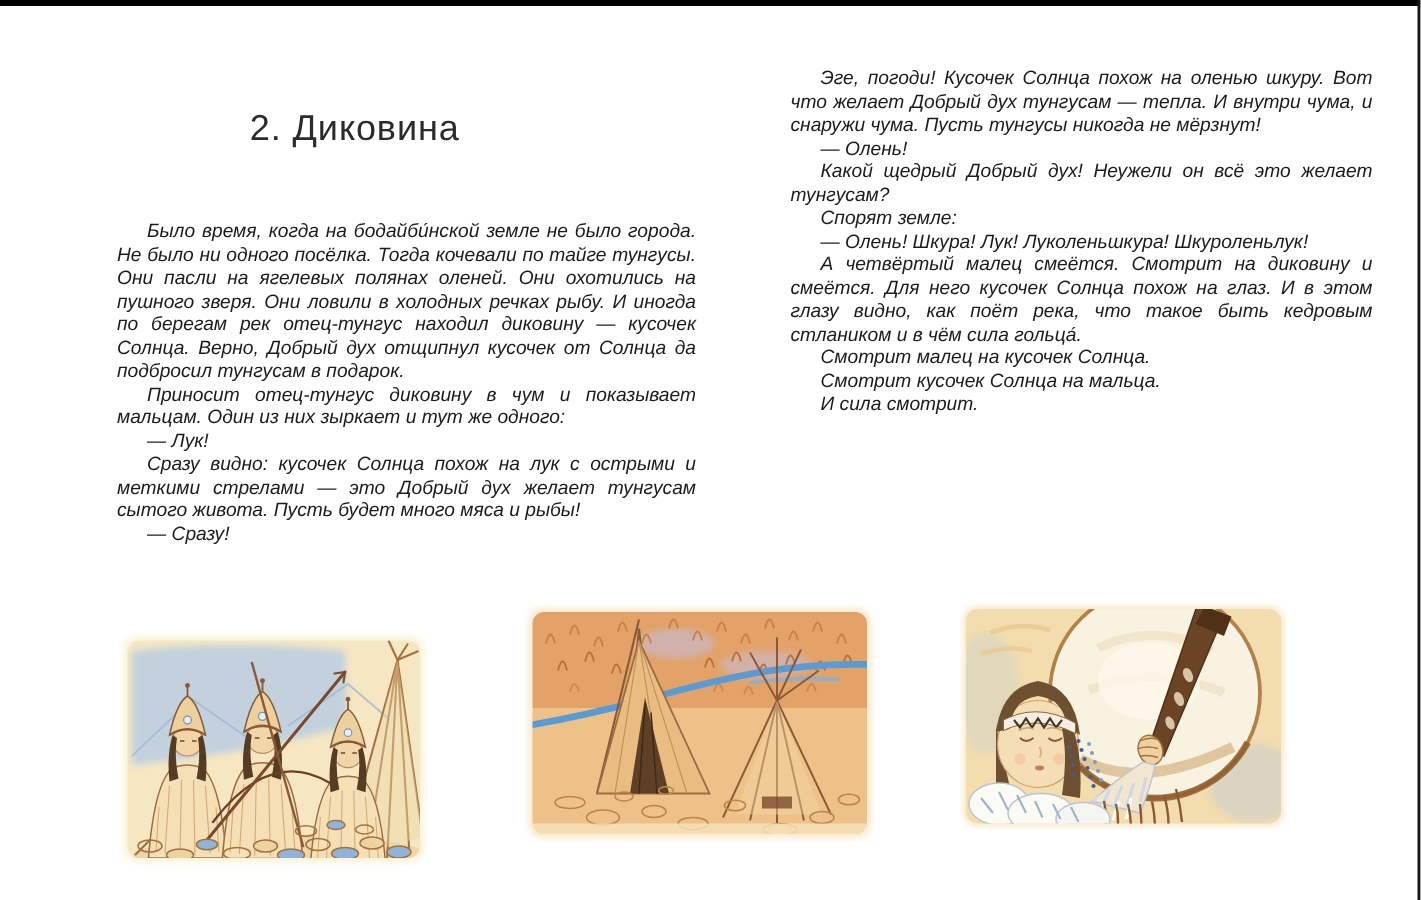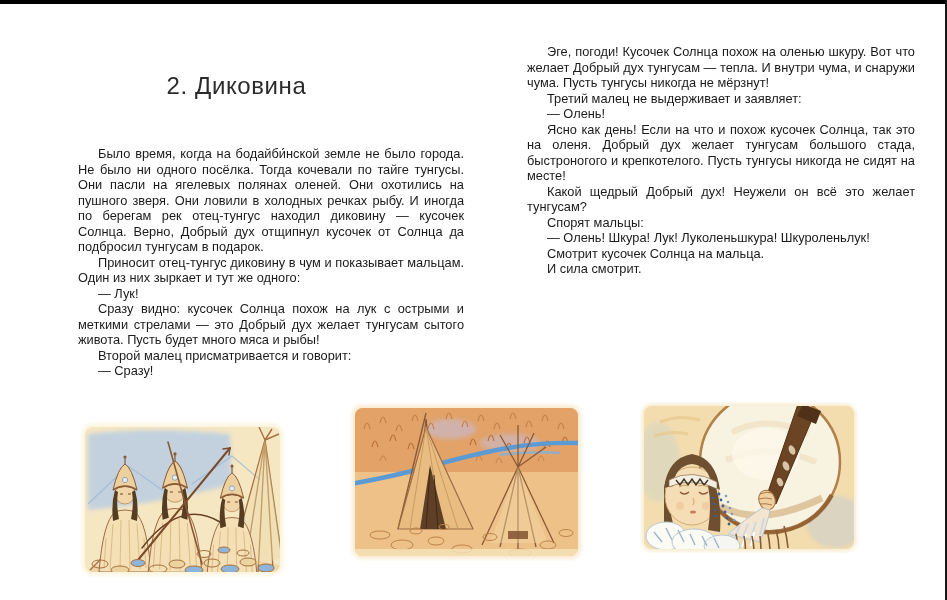--- a/index.html
+++ b/index.html
@@ -11,41 +11,40 @@
   }
   .top-edge{position:absolute;top:0;left:0;width:947px;height:4px;background:#000;}
   .right-edge{position:absolute;top:0;right:0;width:2px;height:600px;background:#161616;}
   .page{position:absolute;top:0;height:600px;}
   .page-left{left:0;width:473px;margin-top:20px;}
   .page-right{left:473px;width:474px;}
   .chapter-title{
     position:absolute;left:0;top:52px;width:473px;text-align:center;
     font-size:24px;font-weight:400;letter-spacing:.6px;color:#2b2b2b;
   }
-  .text-col{position:absolute;font-size:12.8px;line-height:15.5px;}
+  .text-col{position:absolute;font-size:12.8px;line-height:15.5px;font-style:italic;}
   .text-col-left{left:78px;top:126px;width:386px;}
   .text-col-right{left:54px;top:44px;width:388px;}
   .para{margin:0;text-indent:20px;text-align:justify;}
   .illo{position:absolute;}
   .illo svg{display:block;}
 </style>
 </head>
 <body>
 
 <div class="screen">
   <div class="top-edge"></div>
 
   <div class="page page-left">
     <div class="chapter-title">2. Диковина</div>
     <div class="text-col text-col-left">
         <p class="para">Было время, когда на бодайби́нской земле не было города. Не было ни одного посёлка. Тогда кочевали по тайге тунгусы. Они пасли на ягелевых полянах оленей. Они охотились на пушного зверя. Они ловили в холодных речках рыбу. И иногда по берегам рек отец-тунгус находил диковину — кусочек Солнца. Верно, Добрый дух отщипнул кусочек от Солнца да подбросил тунгусам в подарок.</p>
         <p class="para">Приносит отец-тунгус диковину в чум и показывает мальцам. Один из них зыркает и тут же одного:</p>
         <p class="para">— Лук!</p>
         <p class="para">Сразу видно: кусочек Солнца похож на лук с острыми и меткими стрелами — это Добрый дух желает тунгусам сытого живота. Пусть будет много мяса и рыбы!</p>
-        <p class="para">Второй малец присматривается и говорит:</p>
         <p class="para">— Сразу!</p>
       </div>
 
     <figure class="illo" style="left:80px;top:402px;margin:0;">
       <svg width="205" height="155" viewBox="0 0 205 155">
         <defs>
           <filter id="soft1" x="-15%" y="-15%" width="130%" height="130%">
               <feGaussianBlur stdDeviation="2.2"></feGaussianBlur>
             </filter>
           <clipPath id="clip1">
@@ -104,26 +103,26 @@
             <ellipse cx="163" cy="131" rx="6" ry="3" fill="none"></ellipse>
           </g>
         </g>
       </svg>
     </figure>
   </div>
 
   <div class="page page-right">
     <div class="text-col text-col-right">
         <p class="para">Эге, погоди! Кусочек Солнца похож на оленью шкуру. Вот что желает Добрый дух тунгусам — тепла. И внутри чума, и снаружи чума. Пусть тунгусы никогда не мёрзнут!</p>
-        <p class="para">Третий малец не выдерживает и заявляет:</p>
         <p class="para">— Олень!</p>
-        <p class="para">Ясно как день! Если на что и похож кусочек Солнца, так это на оленя. Добрый дух желает тунгусам большого стада, быстроногого и крепкотелого. Пусть тунгусы никогда не сидят на месте!</p>
         <p class="para">Какой щедрый Добрый дух! Неужели он всё это желает тунгусам?</p>
-        <p class="para">Спорят мальцы:</p>
+        <p class="para">Спорят земле:</p>
         <p class="para">— Олень! Шкура! Лук! Луколеньшкура! Шкуроленьлук!</p>
+        <p class="para">А четвёртый малец смеётся. Смотрит на диковину и смеётся. Для него кусочек Солнца похож на глаз. И в этом глазу видно, как поёт река, что такое быть кедровым стлаником и в чём сила гольца́.</p>
+        <p class="para">Смотрит малец на кусочек Солнца.</p>
         <p class="para">Смотрит кусочек Солнца на мальца.</p>
         <p class="para">И сила смотрит.</p>
       </div>
   </div>
 
   <figure class="illo" style="left:350px;top:403px;margin:0;">
     <svg width="233" height="158" viewBox="0 0 233 158">
       <defs>
         <filter id="soft2" x="-15%" y="-15%" width="130%" height="130%">
             <feGaussianBlur stdDeviation="2.2"></feGaussianBlur>

